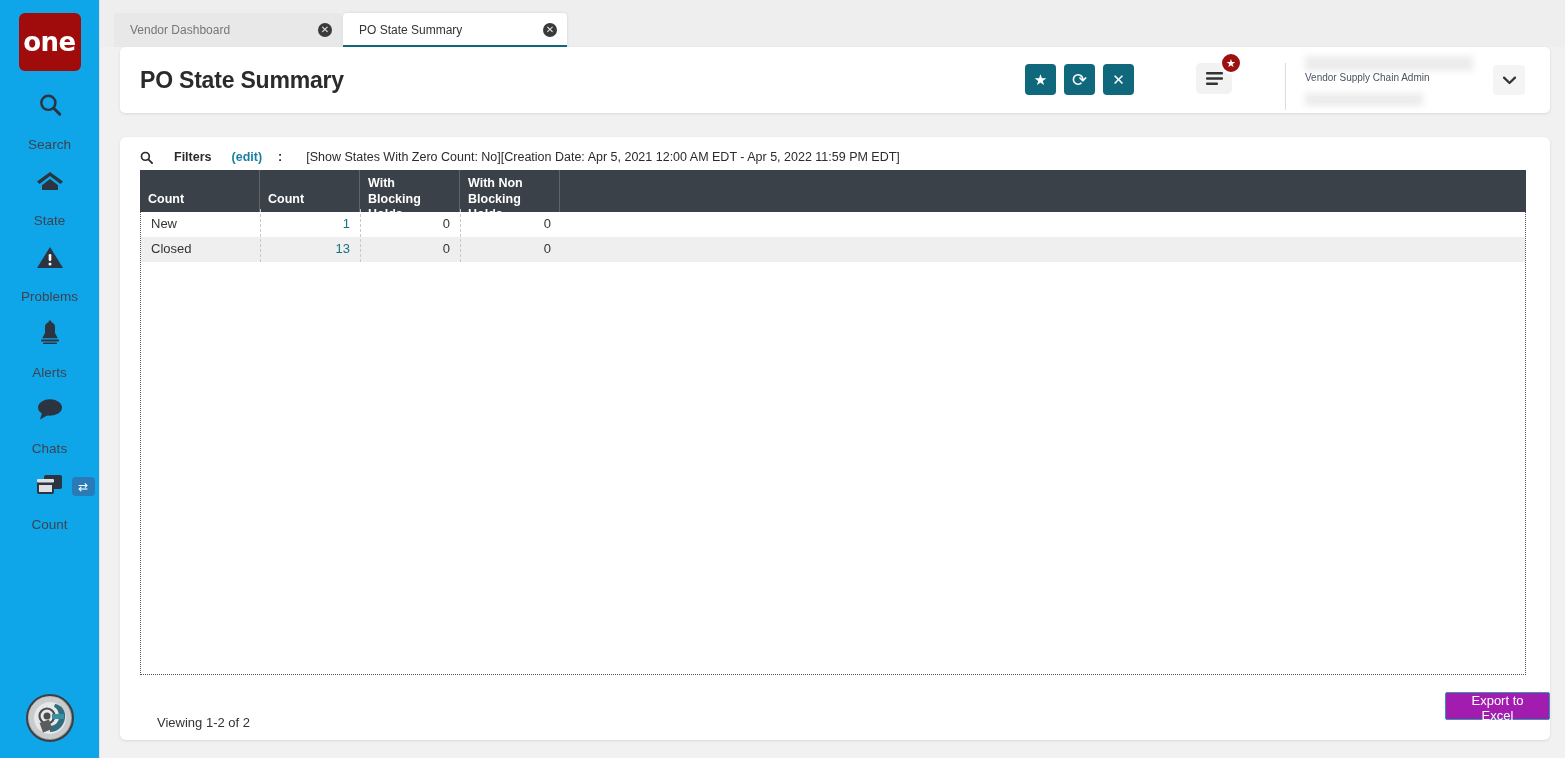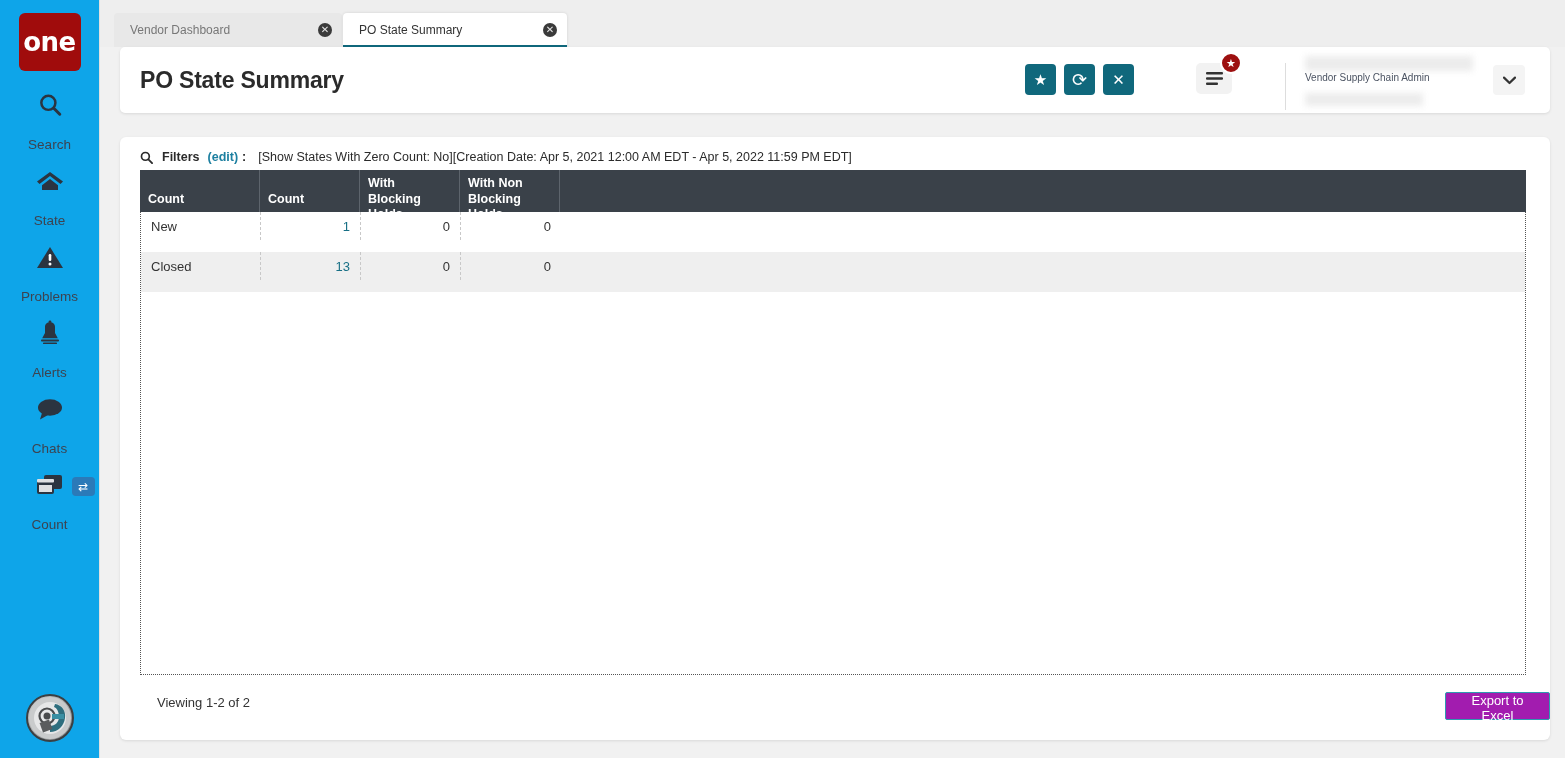--- a/index.html
+++ b/index.html
@@ -153,21 +153,21 @@
 
   
   #content-card {
     position: absolute; left: 120px; top: 137px;
     width: 1430px; height: 603px;
     background: #ffffff; border-radius: 6px;
     box-shadow: 0 1px 3px rgba(0,0,0,.10);
   }
   #filters-bar {
     position: absolute; left: 20px; top: 13px;
-    display: flex; align-items: center; gap: 4px;
+    display: flex; align-items: center; gap: 16px;
     font-size: 12.5px; color: #2b2b2b; white-space: nowrap;
   }
   #filters-icon { margin-right: 5px; display: flex; align-items: center; color: #2b2b2b; }
   #filters-label { font-weight: bold; }
   #filters-edit { color: #1c7fa0; font-weight: bold; cursor: pointer; margin-left: 4px; }
   #filters-colon { font-weight: bold; }
   #filters-text { margin-left: 8px; color: #2b2b2b; }
 
   
   #grid {
@@ -182,35 +182,35 @@
     padding: 17px 8px 0 8px;
     display: flex; align-items: center;
     border-right: 1px solid #5d646c;
     line-height: 1.25;
   }
   .hcell.nb { border-right: none; }
   #grid-body {
     border: 1px dotted #555; border-top: none;
     height: 463px; position: relative;
   }
-  .row { display: flex; height: 40px; }
+  .row { display: flex; height: 25px; align-items: flex-end; }
   .row.alt { background: #efefef; }
   .cell {
     font-size: 13px; color: #333;
     padding: 0 10px; display: flex; align-items: center;
     border-right: 1px dashed #c8c8c8;
     height: 28px;
   }
   .cell.num { justify-content: flex-end; }
   .cell.link { color: #176f85; }
   .cell.nb { border-right: none; }
 
   
   #viewing-text {
-    position: absolute; left: 37px; top: 558px;
+    position: absolute; left: 37px; top: 578px;
     font-size: 13px; color: #333333;
   }
   #export-btn {
     position: absolute; left: 1325px; top: 555px;
     height: 28px; padding: 0 13px;
     background: #a21caf; color: #ffffff;
     border: 1px solid #2e9ab0; border-radius: 2px;
     font-size: 13px; cursor: pointer;
     font-family: "Liberation Sans", sans-serif;
   }

